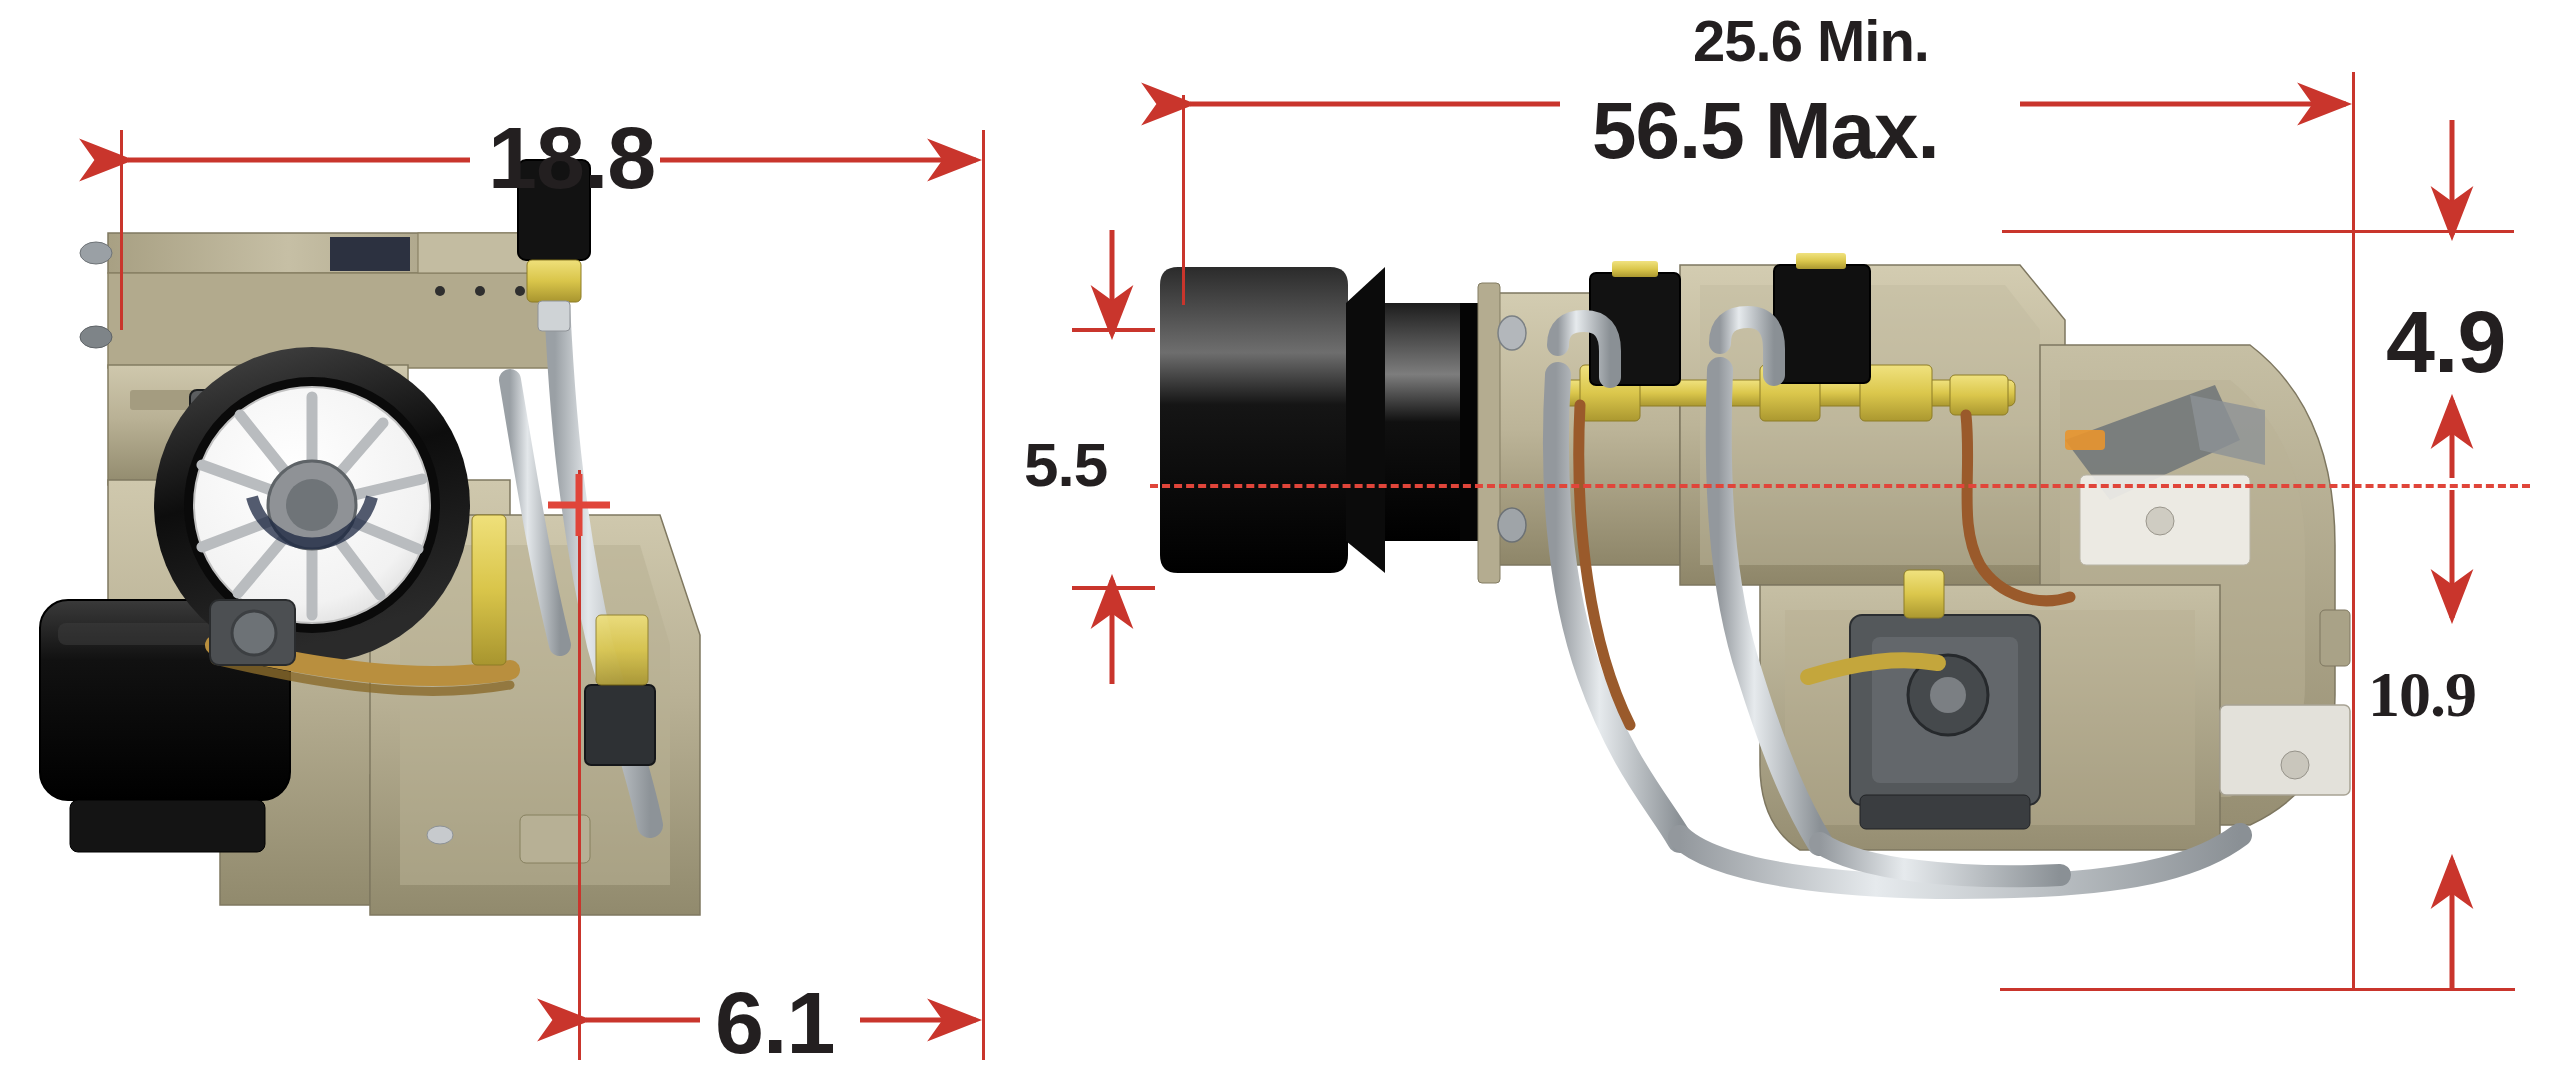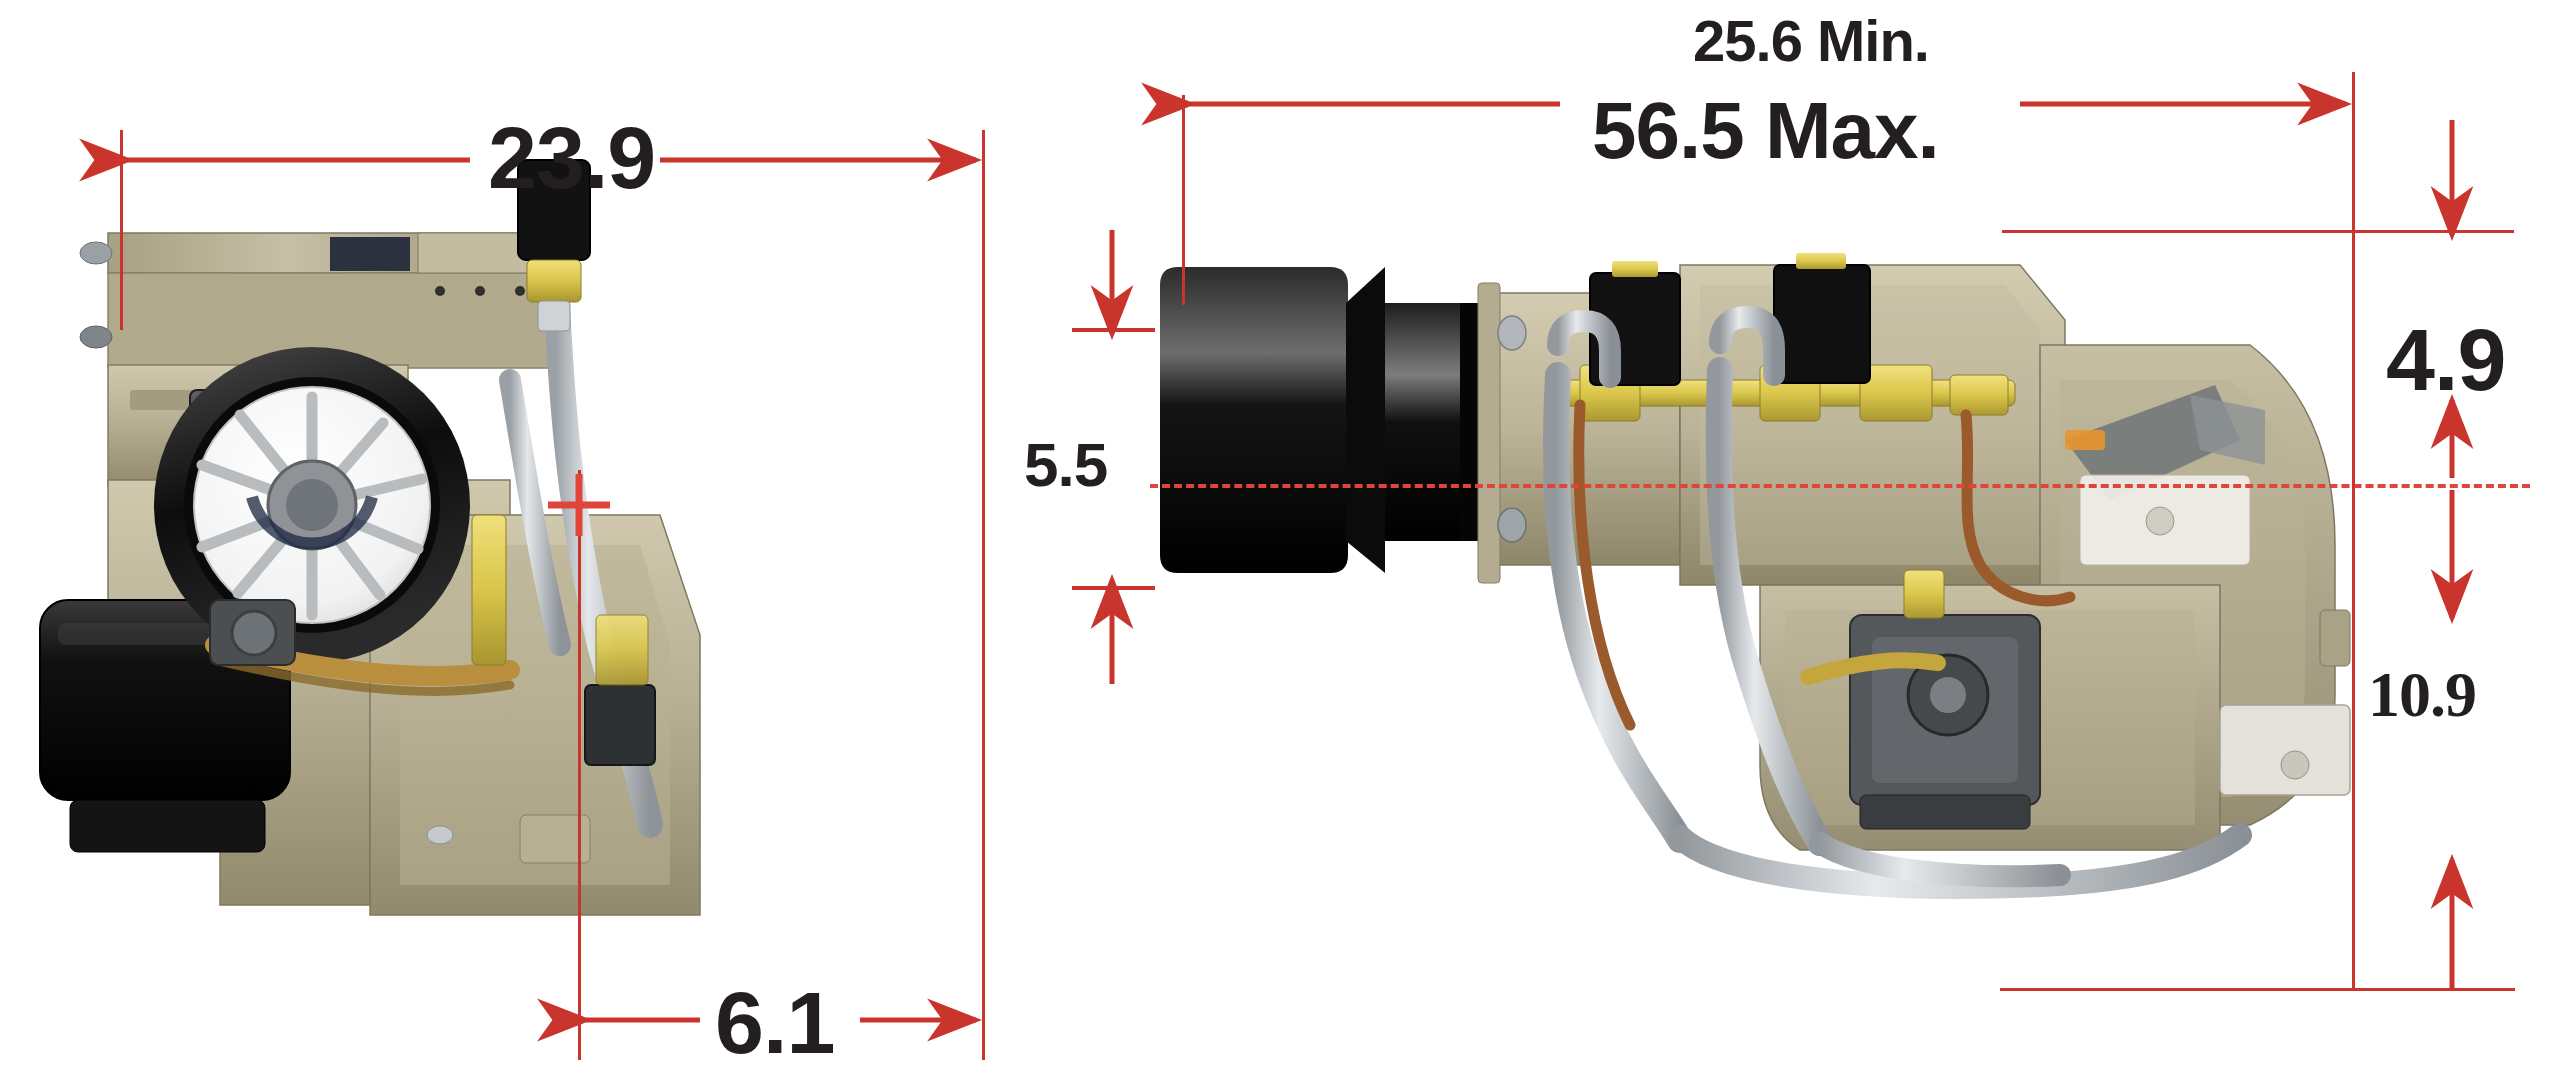--- a/index.html
+++ b/index.html
@@ -226,38 +226,38 @@
       <rect x="905" y="205" width="40" height="20" rx="4" fill="#e8952f" opacity="0.9"></rect>
     </svg>
   </div>
 
   <div class="dashline" style="left:1150px;top:484px;width:1380px;"></div>
 
   <div class="vline" style="left:120px;top:130px;height:200px;"></div>
   <div class="vline" style="left:982px;top:130px;height:930px;"></div>
   <div class="vline" style="left:578px;top:470px;height:590px;"></div>
 
-  <div class="dimtext" style="left:488px;top:110px;font-size:88px;">23.9</div>
+  <div class="dimtext" style="left:488px;top:110px;font-size:88px;">18.8</div>
 
   <div class="dimtext" style="left:715px;top:975px;font-size:88px;">6.1</div>
 
   <div class="vline" style="left:1182px;top:95px;height:210px;"></div>
   <div class="vline" style="left:2352px;top:72px;height:520px;"></div>
   <div class="vline" style="left:2352px;top:470px;height:520px;"></div>
 
   <div class="hline" style="left:2002px;top:230px;width:512px;"></div>
   <div class="hline" style="left:2000px;top:988px;width:515px;"></div>
 
   <div class="dimtext" style="left:1693px;top:10px;font-size:58px;">25.6 Min.</div>
 
   <div class="dimtext" style="left:1592px;top:88px;font-size:80px;">56.5 Max.</div>
 
   <div class="dimtext" style="left:1024px;top:432px;font-size:62px;">5.5</div>
 
-  <div class="dimtext" style="left:2386px;top:312px;font-size:88px;">4.9</div>
+  <div class="dimtext" style="left:2386px;top:294px;font-size:88px;">4.9</div>
 
   <div class="dimtext" style="left:2368px;top:660px;font-size:64px;font-family:Liberation Serif, serif;">10.9</div>
 
   <svg class="arrowlayer">
     <defs>
       <marker id="arrL" viewBox="0 0 18 14" refX="2" refY="7" markerWidth="11" markerHeight="9" orient="auto">
         <path d="M18 0 L0 7 L18 14 L13 7 Z" fill="#c9352c"></path>
       </marker>
       <marker id="arrR" viewBox="0 0 18 14" refX="16" refY="7" markerWidth="11" markerHeight="9" orient="auto">
         <path d="M0 0 L18 7 L0 14 L5 7 Z" fill="#c9352c"></path>

